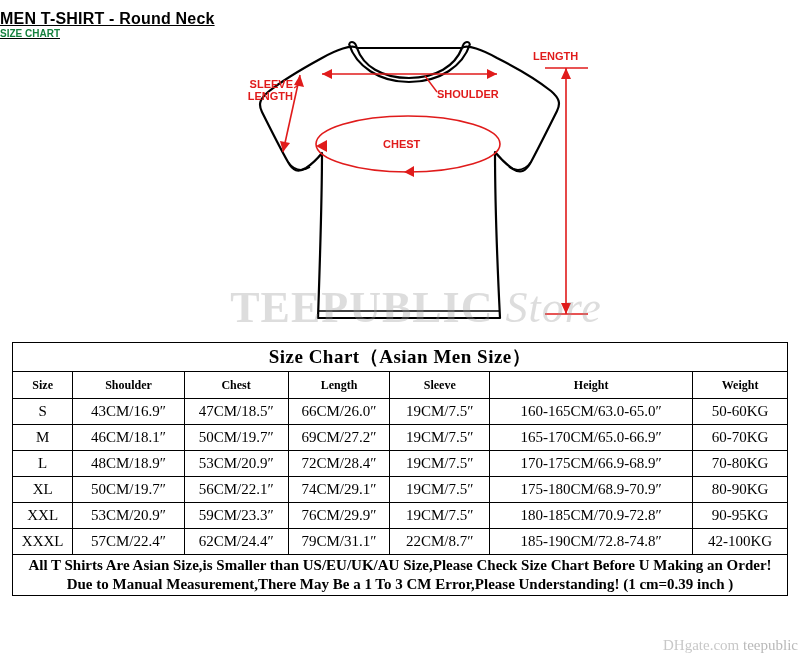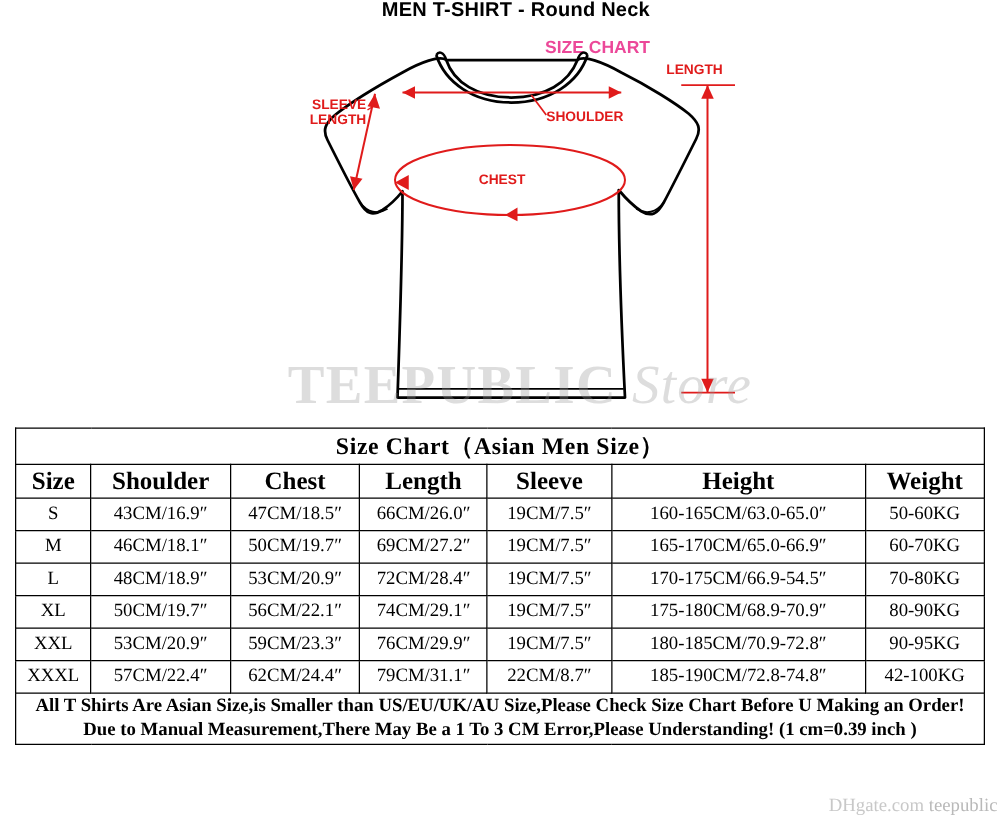--- a/index.html
+++ b/index.html
@@ -17,37 +17,38 @@
   #root {
     position: relative;
     width: 800px;
     height: 660px;
   }
 
   
   .title-block {
     position: absolute;
     left: 0;
-    top: 0;
+    top: 10px;
     width: 520px;
-    text-align: right;
+    text-align: left;
+    text-decoration: underline;
   }
   .title-main {
     font-family: "Liberation Sans", sans-serif;
     font-size: 16px;
     font-weight: bold;
     color: #000;
     letter-spacing: 0.2px;
   }
   .title-sub {
     font-family: "Liberation Sans", sans-serif;
-    font-size: 14px;
-    font-weight: bold;
-    color: #ec4899;
-    margin-top: 11px;
+    font-size: 10px;
+    font-weight: bold;
+    color: #15803d;
+    margin-top: 0;
   }
 
   
   .shirt-area {
     position: absolute;
     left: 0;
     top: 0;
     width: 800px;
     height: 340px;
   }
@@ -104,21 +105,21 @@
     color: #000;
     padding: 1px 2px;
   }
   .chart-caption {
     font-size: 19px;
     font-weight: bold;
     padding: 5px 0 6px 0;
     letter-spacing: 0.5px;
   }
   table.sizechart thead.cols th {
-    font-size: 20px;
+    font-size: 12px;
     font-weight: bold;
     height: 24px;
   }
   table.sizechart tbody td {
     font-size: 15px;
     height: 23px;
   }
   td.col-size { width: 56px; }
   td.col-shoulder, th.col-shoulder { width: 108px; }
   td.col-chest, th.col-chest { width: 100px; }
@@ -268,21 +269,21 @@
           <td class="col-sleeve">19CM/7.5″</td>
           <td class="col-height">165-170CM/65.0-66.9″</td>
           <td class="col-weight">60-70KG</td>
         </tr>
         <tr>
           <td class="col-size">L</td>
           <td class="col-shoulder">48CM/18.9″</td>
           <td class="col-chest">53CM/20.9″</td>
           <td class="col-length">72CM/28.4″</td>
           <td class="col-sleeve">19CM/7.5″</td>
-          <td class="col-height">170-175CM/66.9-54.5″</td>
+          <td class="col-height">170-175CM/66.9-68.9″</td>
           <td class="col-weight">70-80KG</td>
         </tr>
         <tr>
           <td class="col-size">XL</td>
           <td class="col-shoulder">50CM/19.7″</td>
           <td class="col-chest">56CM/22.1″</td>
           <td class="col-length">74CM/29.1″</td>
           <td class="col-sleeve">19CM/7.5″</td>
           <td class="col-height">175-180CM/68.9-70.9″</td>
           <td class="col-weight">80-90KG</td>

